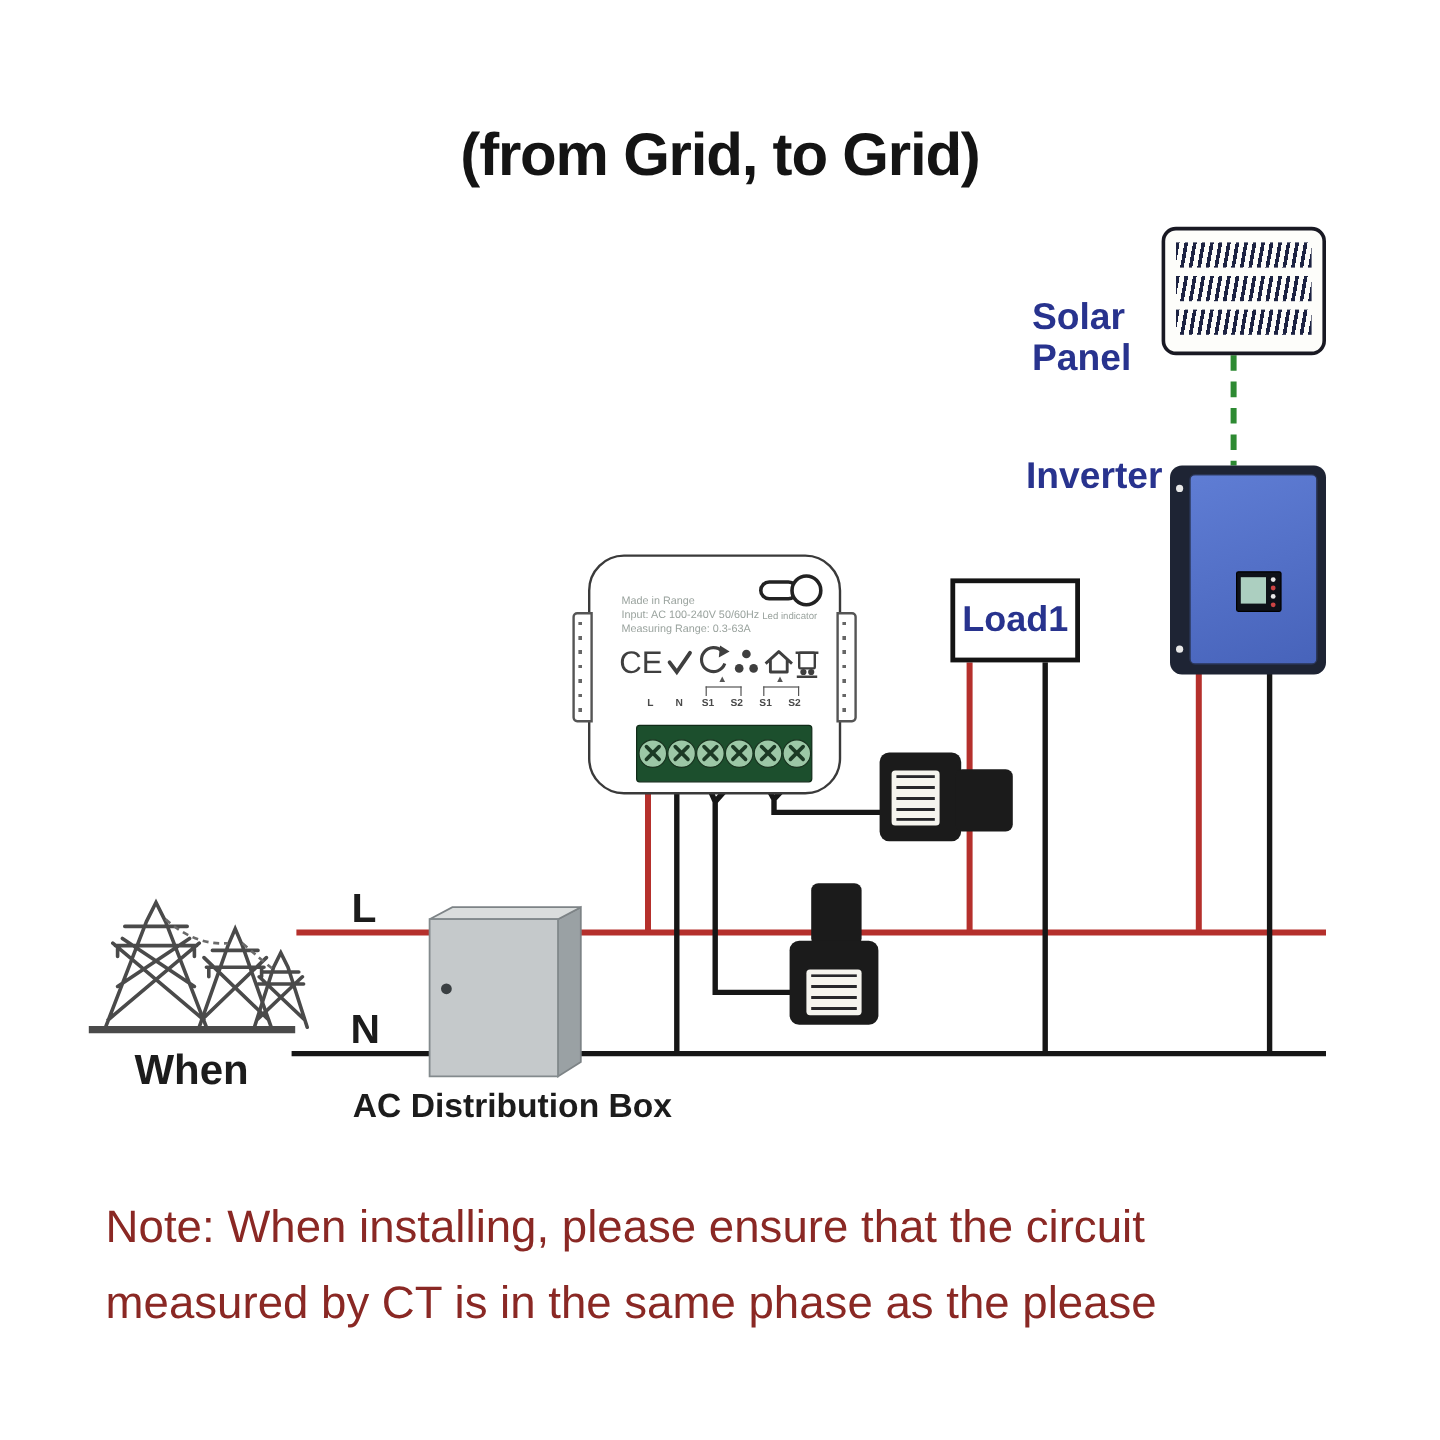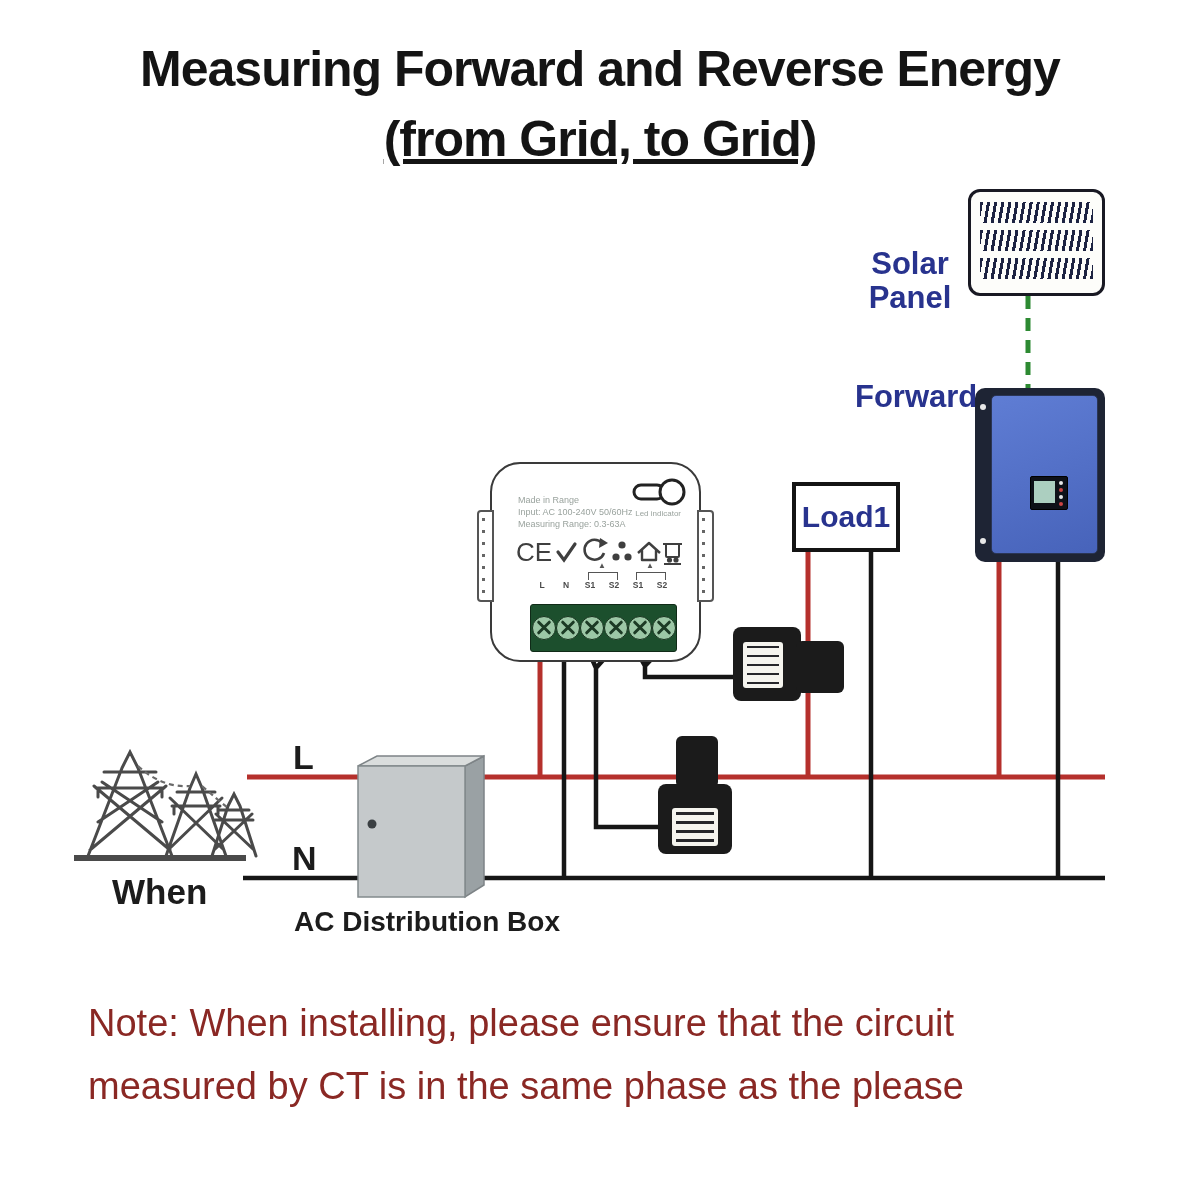--- a/index.html
+++ b/index.html
@@ -2,21 +2,21 @@
 <html style="--label-blue: #28338e; --wire-red: #b5302c; --wire-black: #161616; --dashed-green: #2d8a32; --inverter-blue: #5f7dd4; --note-red: #8a2824; --box-gray: #c5c9cb;"><head>
 <meta charset="utf-8">
 <style>
   html,body{margin:0;padding:0;background:#fff;}
   .canvas{position:relative;width:1200px;height:1200px;background:#fff;overflow:hidden;
           font-family:"Liberation Sans","DejaVu Sans",sans-serif;}
   .abs{position:absolute;}
 
   
   .title{width:1200px;text-align:center;font-weight:700;color:#141414;font-size:50px;letter-spacing:-1px;}
-  .blue-label{font-weight:700;color:var(--label-blue,#28338e);font-size:31px;line-height:34px;text-align:center;}
+  .blue-label{font-weight:700;color:var(--label-blue,#28338e);font-size:31px;line-height:34px;}
   .bus-label{font-weight:700;color:#1c1c1c;font-size:34px;}
   .cap-label{font-weight:700;color:#1c1c1c;}
   .note{color:var(--note-red,#8a2824);font-size:38px;line-height:63px;white-space:nowrap;}
 
   
   svg.layer{position:absolute;left:0;top:0;}
   .w-red{stroke:var(--wire-red,#b5302c);stroke-width:5;fill:none;}
   .w-black{stroke:var(--wire-black,#161616);stroke-width:4.5;fill:none;}
   .w-green{stroke:var(--dashed-green,#2d8a32);stroke-width:5;fill:none;stroke-dasharray:13 9;}
   .tower{stroke:#4a4a4a;stroke-width:3;fill:none;stroke-linecap:round;}
@@ -70,22 +70,21 @@
   .ct-label-in{position:absolute;left:4px;right:4px;top:4px;bottom:4px;
                background:repeating-linear-gradient(180deg,#26262a 0 2.5px,rgba(0,0,0,0) 2.5px 9px);}
 
   .devlabel{position:absolute;}
 </style>
 </head>
 <body>
 
 <div class="canvas">
 
-  <div class="abs title" style="top:40px;">Measuring Forward and Reverse Energy</div>
-  <div class="abs title" style="top:110px;text-decoration:underline;">(from Grid, to Grid)</div>
+  <div class="abs title" style="top:100px;">(from Grid, to Grid)</div>
 
   <svg class="layer" width="1200" height="1200" viewBox="0 0 1200 1200">
 
     <line class="w-red" x1="247" y1="777" x2="1105" y2="777"></line>
     <line class="w-black" x1="243" y1="878" x2="1105" y2="878"></line>
 
     <line class="w-red" x1="540" y1="650" x2="540" y2="777"></line>
     <line class="w-black" x1="564" y1="650" x2="564" y2="878"></line>
     <path class="w-black" d="M588 650 L596 668 M612 650 L596 668 M596 666 V827 H662"></path>
     <path class="w-black" d="M636 650 L645 666 M660 650 L645 666 M645 664 V677 H740"></path>
@@ -121,21 +120,21 @@
     </g>
   </svg>
 
   <div class="abs solar">
     <div class="hatch" style="top:10px;"></div>
     <div class="hatch" style="top:38px;"></div>
     <div class="hatch" style="top:66px;"></div>
   </div>
   <div class="abs blue-label devlabel" style="left:860px;top:247px;width:100px;">Solar Panel</div>
 
-  <div class="abs blue-label devlabel" style="left:855px;top:380px;">Forward</div>
+  <div class="abs blue-label devlabel" style="left:855px;top:380px;">Inverter</div>
   <div class="abs inverter">
     <div class="inv-screw" style="top:16px;"></div>
     <div class="inv-screw" style="top:150px;"></div>
     <div class="inv-front">
       <div class="inv-display">
         <div class="inv-screen"></div>
         <div class="inv-led" style="top:4px;background:#e8e8e8;"></div>
         <div class="inv-led" style="top:11px;background:#cc4444;"></div>
         <div class="inv-led" style="top:18px;background:#e8e8e8;"></div>
         <div class="inv-led" style="top:25px;background:#cc4444;"></div>

